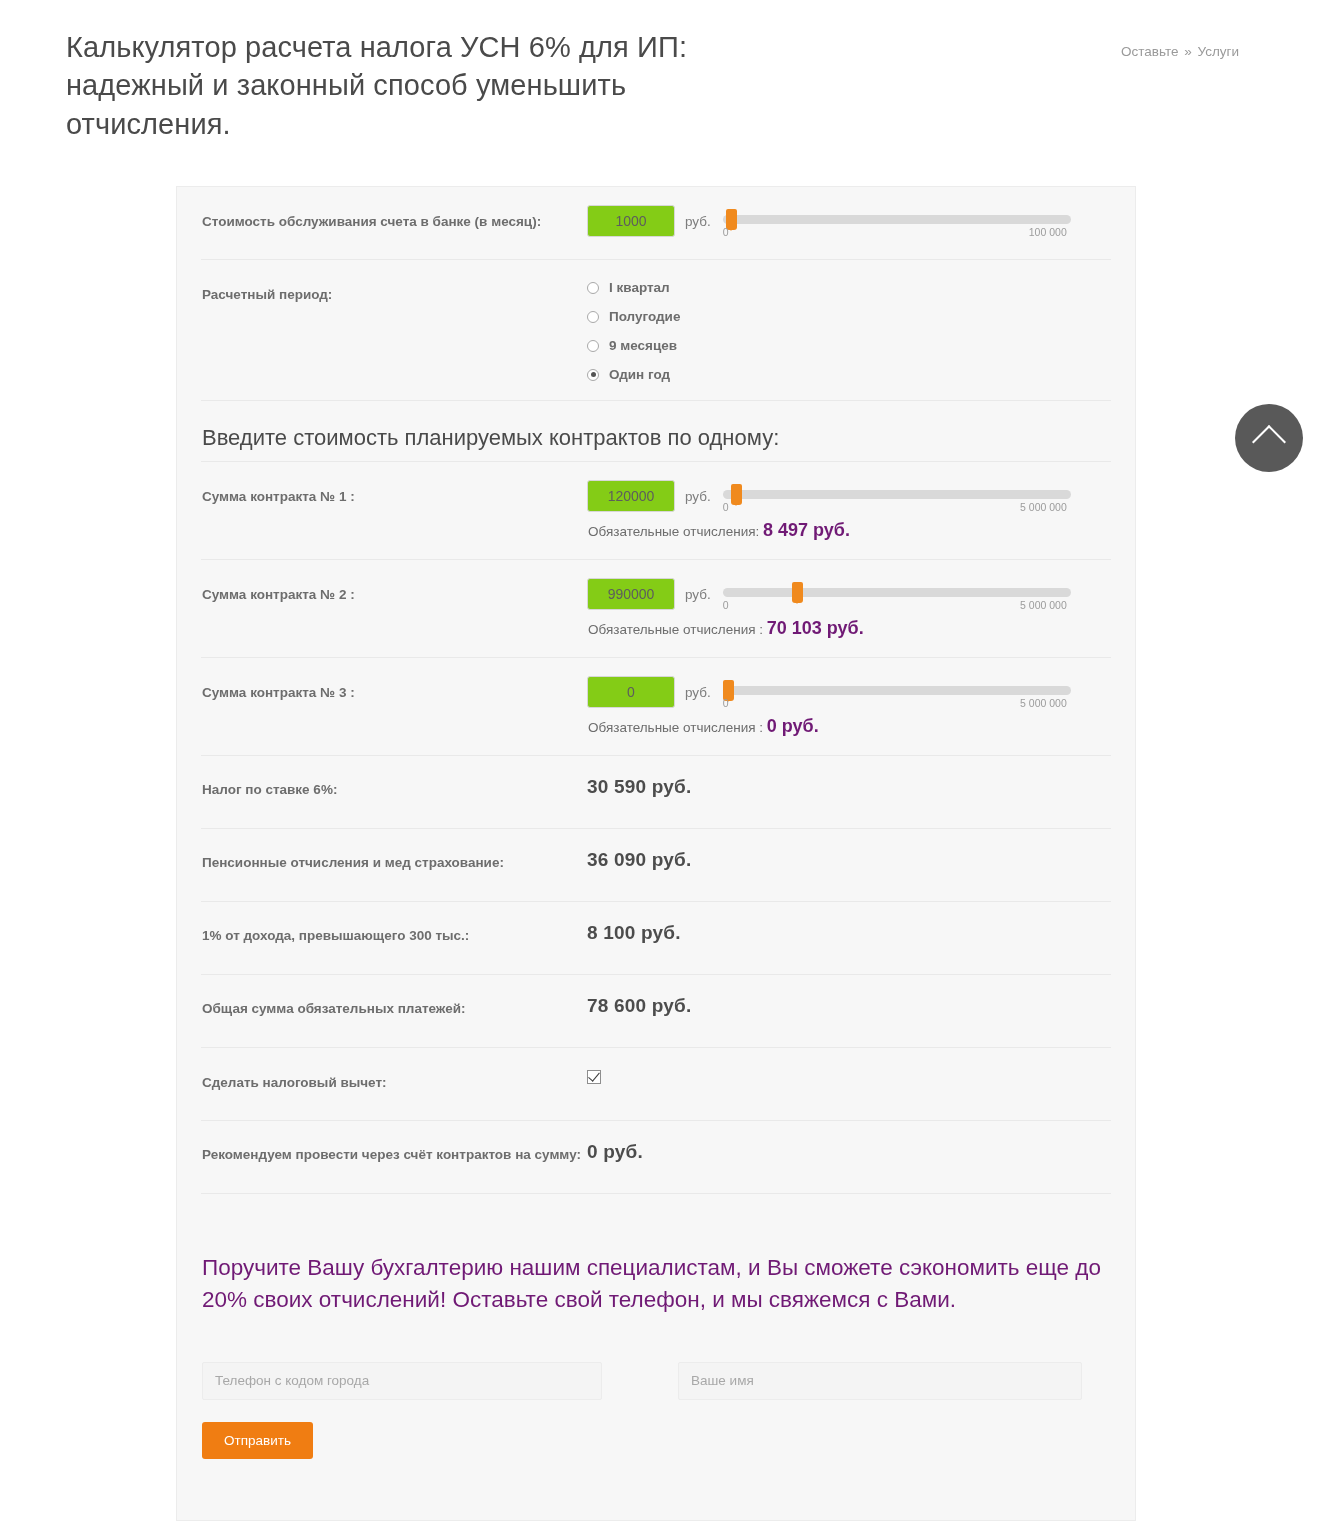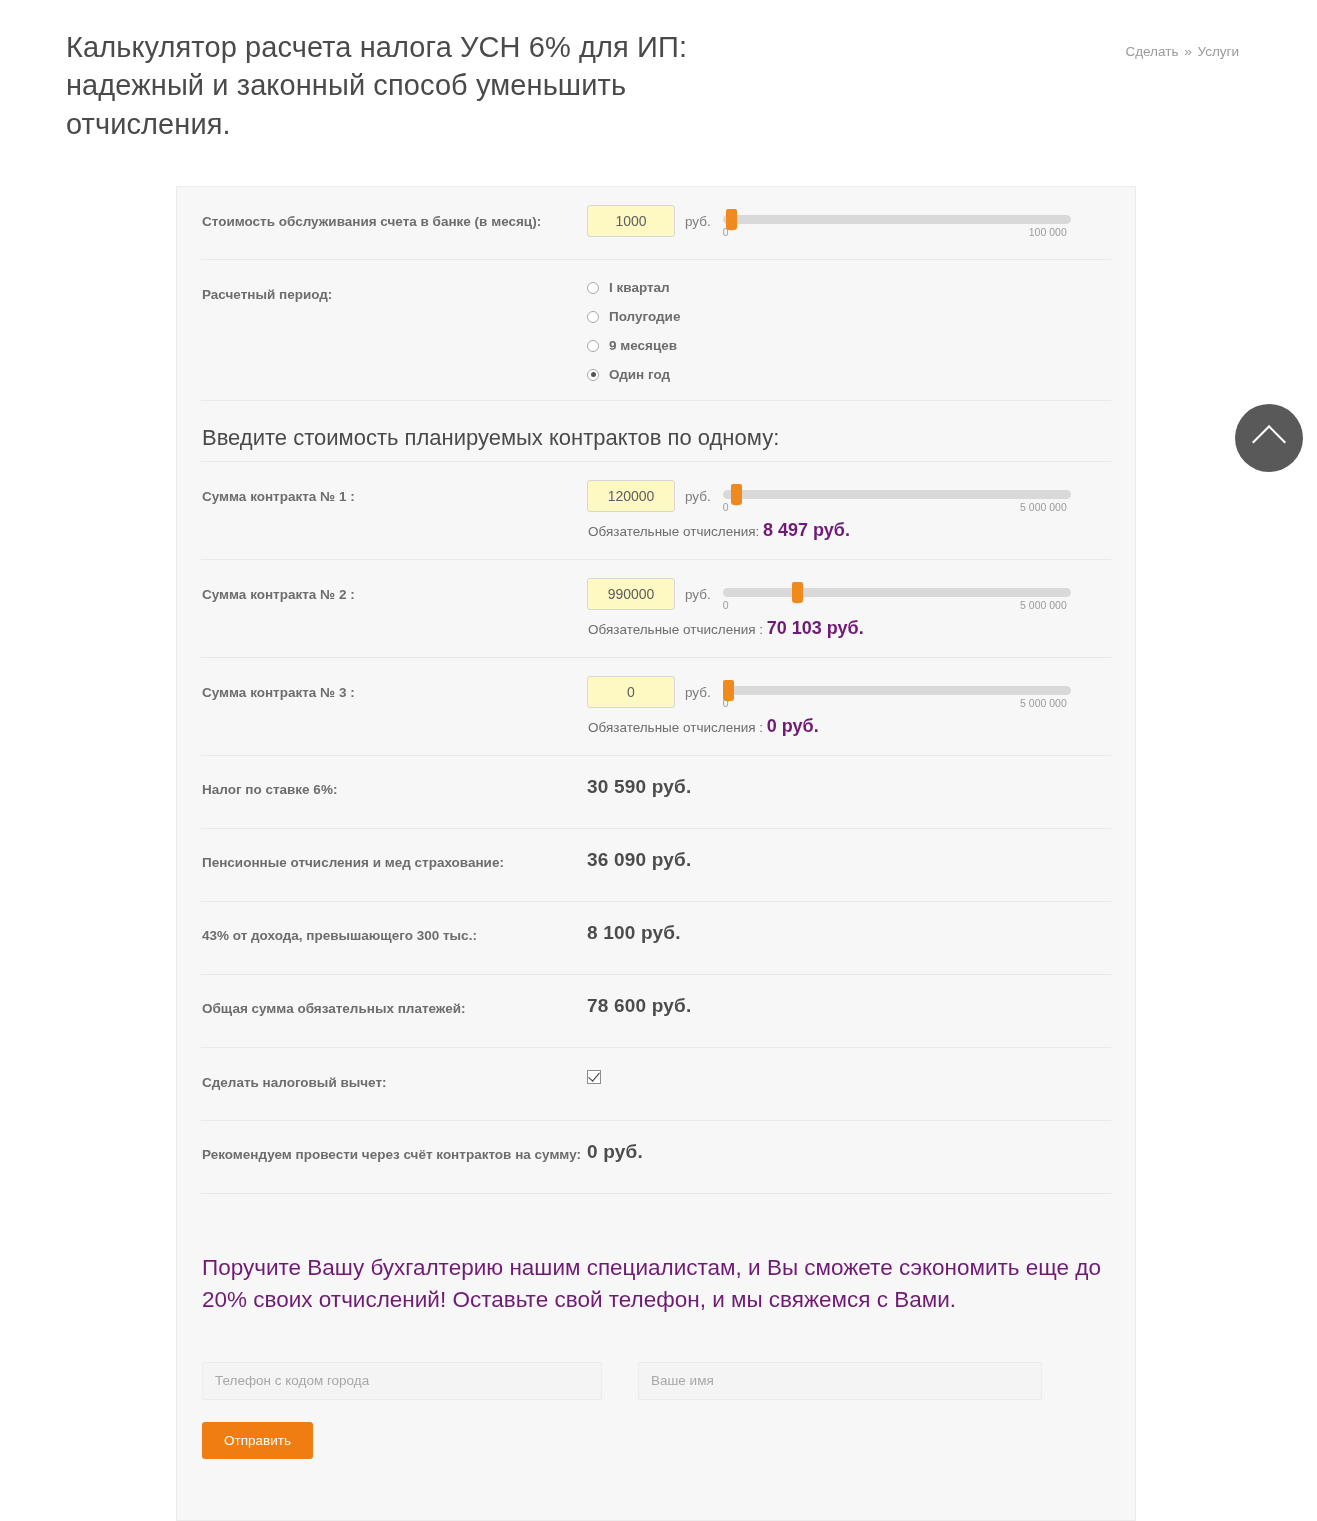--- a/index.html
+++ b/index.html
@@ -82,21 +82,21 @@
   }
   .control-line {
     display: flex;
     align-items: center;
   }
 
   input.num {
     width: 88px;
     height: 32px;
     border: 1px solid #d7d7d7;
-    background: #fef9c3;
+    background: #84cc16;
     border-radius: 3px;
     text-align: center;
     font-size: 14px;
     color: #5d5d5d;
     font-family: "Liberation Sans", sans-serif;
     box-sizing: border-box;
     padding: 0 12px;
   }
   .unit {
     font-size: 13.5px;
@@ -238,21 +238,21 @@
     font-size: 22.5px;
     line-height: 1.42;
     color: #701a75;
     font-weight: 400;
     padding: 58px 0 0 1px;
     max-width: 900px;
   }
 
   .contact-form {
     display: flex;
-    gap: 36px;
+    gap: 76px;
     padding: 46px 0 0 1px;
   }
   .contact-form input {
     height: 38px;
     border: 1px solid #ececec;
     background: #f4f4f4;
     box-sizing: border-box;
     padding: 0 12px;
     font-size: 13.5px;
     color: #6d6d6d;
@@ -295,21 +295,21 @@
     transform: rotate(-45deg);
     margin-top: 8px;
   }
 </style>
 </head>
 <body>
 
 <div class="page-header">
   <h1 class="page-title">Калькулятор расчета налога УСН 6% для ИП: надежный и законный способ уменьшить отчисления.</h1>
   <div class="breadcrumb">
-    <a href="#">Сделать</a>
+    <a href="#">Оставьте</a>
     <span class="sep">»</span>
     <a href="#">Услуги</a>
   </div>
 </div>
 
 <div class="scroll-top">
   <span class="chev"></span>
 </div>
 
 <div class="calc-panel">
@@ -431,21 +431,21 @@
   </div>
 
   <div class="row result-row">
     <div class="row-label">Пенсионные отчисления и мед страхование:</div>
     <div class="row-body">
       <div class="result-value">36 090 руб.</div>
     </div>
   </div>
 
   <div class="row result-row">
-    <div class="row-label">43% от дохода, превышающего 300 тыс.:</div>
+    <div class="row-label">1% от дохода, превышающего 300 тыс.:</div>
     <div class="row-body">
       <div class="result-value">8 100 руб.</div>
     </div>
   </div>
 
   <div class="row result-row">
     <div class="row-label">Общая сумма обязательных платежей:</div>
     <div class="row-body">
       <div class="result-value">78 600 руб.</div>
     </div>

